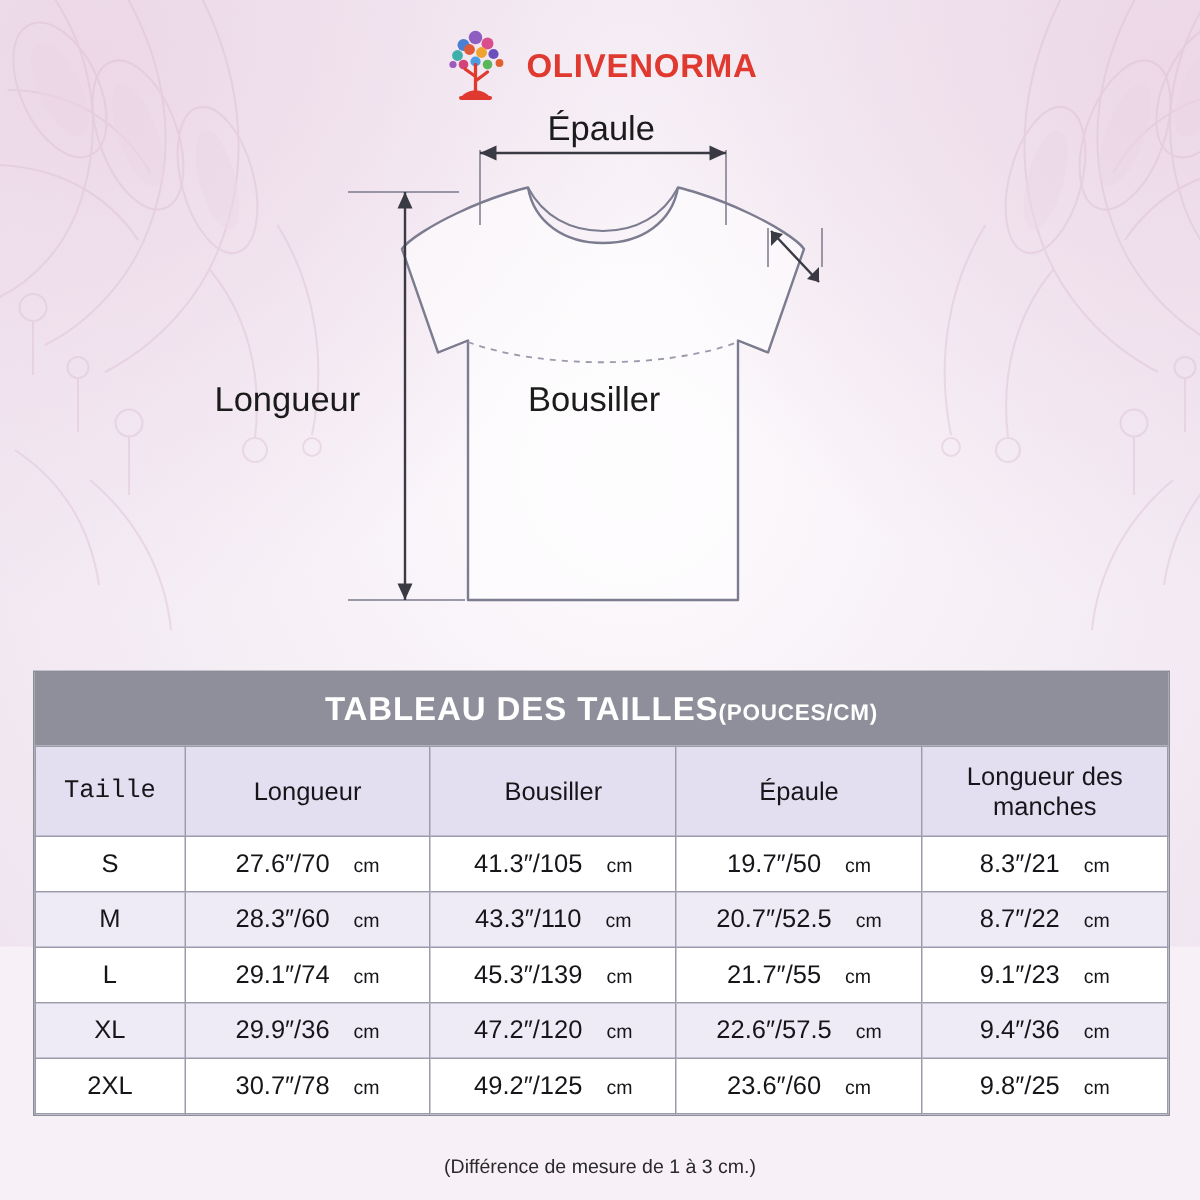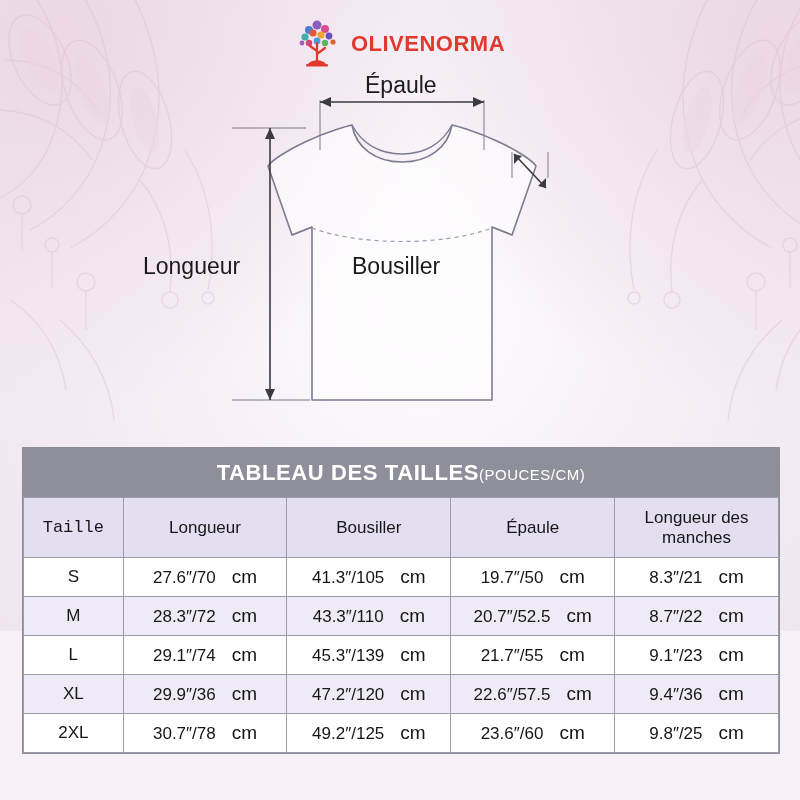--- a/index.html
+++ b/index.html
@@ -94,39 +94,39 @@
   }
   caption {
     background: #8f8f9c;
     color: #ffffff;
     font-size: 22px;
     font-weight: bold;
     letter-spacing: 0.6px;
     padding: 12px 0 11px 0;
     text-align: center;
   }
-  caption .sub { font-size: 15px; font-weight: normal; letter-spacing: 0.5px; }
+  caption .sub { font-size: 15px; font-weight: bold; letter-spacing: 0.5px; }
   th, td {
     border: 1px solid #9b9bab;
     text-align: center;
     color: #16161a;
     font-size: 17px;
     padding: 8px 2px;
     font-family: "Liberation Sans", sans-serif;
   }
   thead th {
     background: #e4dff0;
     font-weight: normal;
     font-size: 17px;
     padding: 10px 4px;
     line-height: 1.15;
   }
   tbody tr:nth-child(odd) td { background: #ffffff; }
   tbody tr:nth-child(even) td { background: #eeebf7; }
-  td .cm { font-size: 19px; margin-left: 16px; }
+  td .cm { font-size: 13px; margin-left: 16px; }
   .col-size { width: 12%; font-family: Liberation Mono, monospace; }
   .note {
     position: absolute;
     left: 0;
     top: 770px;
     width: 800px;
     text-align: center;
     font-size: 13px;
     color: #2a2a2a;
     font-family: "Liberation Sans", sans-serif;
@@ -286,21 +286,21 @@
       <tbody>
         <tr>
           <td>S</td>
           <td><span>27.6″/70</span><span class="cm">cm</span></td>
           <td><span>41.3″/105</span><span class="cm">cm</span></td>
           <td><span>19.7″/50</span><span class="cm">cm</span></td>
           <td><span>8.3″/21</span><span class="cm">cm</span></td>
         </tr>
         <tr>
           <td>M</td>
-          <td><span>28.3″/72</span><span class="cm">cm</span></td>
+          <td><span>28.3″/60</span><span class="cm">cm</span></td>
           <td><span>43.3″/110</span><span class="cm">cm</span></td>
           <td><span>20.7″/52.5</span><span class="cm">cm</span></td>
           <td><span>8.7″/22</span><span class="cm">cm</span></td>
         </tr>
         <tr>
           <td>L</td>
           <td><span>29.1″/74</span><span class="cm">cm</span></td>
           <td><span>45.3″/139</span><span class="cm">cm</span></td>
           <td><span>21.7″/55</span><span class="cm">cm</span></td>
           <td><span>9.1″/23</span><span class="cm">cm</span></td>
@@ -316,14 +316,15 @@
           <td>2XL</td>
           <td><span>30.7″/78</span><span class="cm">cm</span></td>
           <td><span>49.2″/125</span><span class="cm">cm</span></td>
           <td><span>23.6″/60</span><span class="cm">cm</span></td>
           <td><span>9.8″/25</span><span class="cm">cm</span></td>
         </tr>
       </tbody>
     </table>
   </div>
 
+  <div class="note">(Différence de mesure de 1 à 3 cm.)</div>
 
 </div>
 
 </body></html>

